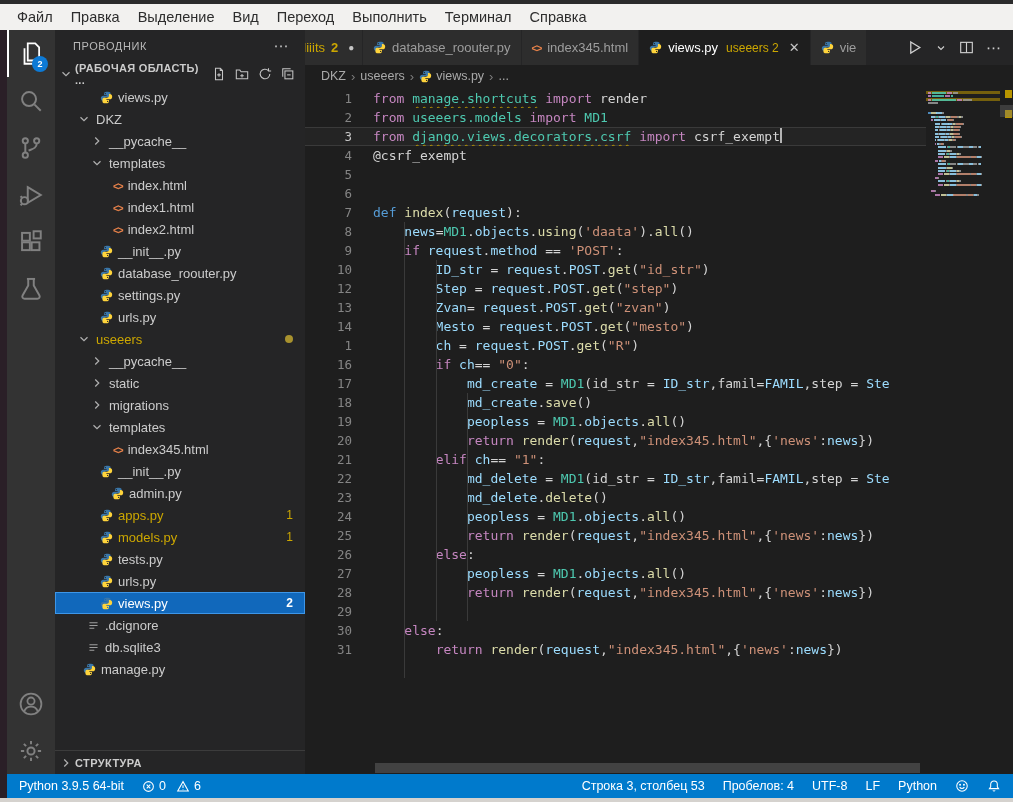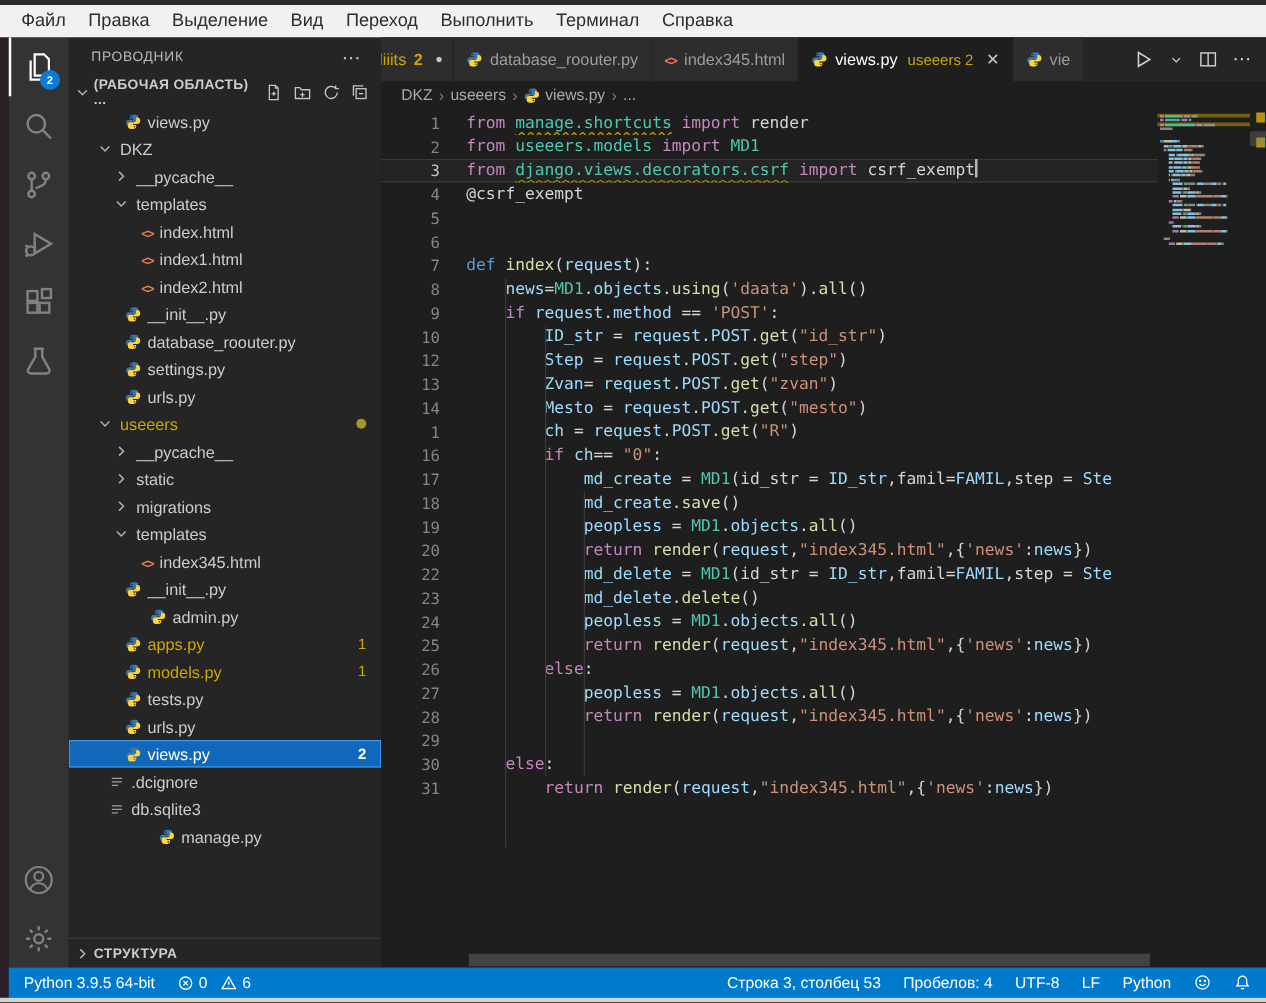--- a/index.html
+++ b/index.html
@@ -350,21 +350,21 @@
             </div>
             <div class="tree-row" style="padding-left: 45px;">
               <span>
                 <svg width="13" height="13" viewBox="0 0 16 16">
                   <path fill="#3a76a8" d="M8 1C6 1 5 1.9 5 3.2V5h3.2v.8H3.9C2.3 5.8 1 6.9 1 9s1.3 3.2 2.9 3.2H5v-2.1C5 8.7 6.2 7.6 7.6 7.6H11c1.1 0 2-.9 2-2V3.2C13 1.9 12 1 10 1H8zM6.6 2.4a.8.8 0 1 1 0 1.6.8.8 0 0 1 0-1.6z"></path>
                   <path fill="#ffd43b" d="M8 15c2 0 3-.9 3-2.2V11H7.8v-.8h4.3c1.6 0 2.9-1.1 2.9-3.2s-1.3-3.2-2.9-3.2H11v2.1c0 1.4-1.2 2.5-2.6 2.5H5c-1.1 0-2 .9-2 2v2.4C3 14.1 4 15 6 15h2zm1.4-1.4a.8.8 0 1 1 0-1.6.8.8 0 0 1 0 1.6z"></path>
                 </svg>
               </span>
               <span class="lbl">__init__.py</span>
             </div>
-            <div class="tree-row" style="padding-left: 65px;">
+            <div class="tree-row" style="padding-left: 29px; margin-left: 27px;">
               <span>
                 <svg width="13" height="13" viewBox="0 0 16 16">
                   <path fill="#3a76a8" d="M8 1C6 1 5 1.9 5 3.2V5h3.2v.8H3.9C2.3 5.8 1 6.9 1 9s1.3 3.2 2.9 3.2H5v-2.1C5 8.7 6.2 7.6 7.6 7.6H11c1.1 0 2-.9 2-2V3.2C13 1.9 12 1 10 1H8zM6.6 2.4a.8.8 0 1 1 0 1.6.8.8 0 0 1 0-1.6z"></path>
                   <path fill="#ffd43b" d="M8 15c2 0 3-.9 3-2.2V11H7.8v-.8h4.3c1.6 0 2.9-1.1 2.9-3.2s-1.3-3.2-2.9-3.2H11v2.1c0 1.4-1.2 2.5-2.6 2.5H5c-1.1 0-2 .9-2 2v2.4C3 14.1 4 15 6 15h2zm1.4-1.4a.8.8 0 1 1 0-1.6.8.8 0 0 1 0 1.6z"></path>
                 </svg>
               </span>
               <span class="lbl">admin.py</span>
             </div>
             <div class="tree-row" style="padding-left: 45px;">
               <span>
@@ -423,21 +423,21 @@
               <span class="lbl">.dcignore</span>
             </div>
             <div class="tree-row" style="padding-left: 32px;">
               <span>
                 <svg width="13" height="13" viewBox="0 0 16 16" stroke="#9e9e9e" stroke-width="1.3" fill="none">
                   <path d="M3 4.5h10M3 8h10M3 11.5h6"></path>
                 </svg>
               </span>
               <span class="lbl">db.sqlite3</span>
             </div>
-            <div class="tree-row" style="padding-left: 28px; margin-left: 44px;">
+            <div class="tree-row" style="padding-left: 28px;">
               <span>
                 <svg width="13" height="13" viewBox="0 0 16 16">
                   <path fill="#3a76a8" d="M8 1C6 1 5 1.9 5 3.2V5h3.2v.8H3.9C2.3 5.8 1 6.9 1 9s1.3 3.2 2.9 3.2H5v-2.1C5 8.7 6.2 7.6 7.6 7.6H11c1.1 0 2-.9 2-2V3.2C13 1.9 12 1 10 1H8zM6.6 2.4a.8.8 0 1 1 0 1.6.8.8 0 0 1 0-1.6z"></path>
                   <path fill="#ffd43b" d="M8 15c2 0 3-.9 3-2.2V11H7.8v-.8h4.3c1.6 0 2.9-1.1 2.9-3.2s-1.3-3.2-2.9-3.2H11v2.1c0 1.4-1.2 2.5-2.6 2.5H5c-1.1 0-2 .9-2 2v2.4C3 14.1 4 15 6 15h2zm1.4-1.4a.8.8 0 1 1 0-1.6.8.8 0 0 1 0 1.6z"></path>
                 </svg>
               </span>
               <span class="lbl">manage.py</span>
             </div>
           </div>
         <div id="struct-header">
@@ -560,20 +560,21 @@
               <div class="code-line"><span class="lnum">10</span><span class="ltext"><span class="tk-v">        ID_str</span><span class="tk-t"> = </span><span class="tk-v">request</span><span class="tk-t">.</span><span class="tk-v">POST</span><span class="tk-t">.</span><span class="tk-f">get</span><span class="tk-t">(</span><span class="tk-s">"id_str"</span><span class="tk-t">)</span></span></div>
               <div class="code-line"><span class="lnum">12</span><span class="ltext"><span class="tk-v">        Step</span><span class="tk-t"> = </span><span class="tk-v">request</span><span class="tk-t">.</span><span class="tk-v">POST</span><span class="tk-t">.</span><span class="tk-f">get</span><span class="tk-t">(</span><span class="tk-s">"step"</span><span class="tk-t">)</span></span></div>
               <div class="code-line"><span class="lnum">13</span><span class="ltext"><span class="tk-v">        Zvan</span><span class="tk-t">= </span><span class="tk-v">request</span><span class="tk-t">.</span><span class="tk-v">POST</span><span class="tk-t">.</span><span class="tk-f">get</span><span class="tk-t">(</span><span class="tk-s">"zvan"</span><span class="tk-t">)</span></span></div>
               <div class="code-line"><span class="lnum">14</span><span class="ltext"><span class="tk-v">        Mesto</span><span class="tk-t"> = </span><span class="tk-v">request</span><span class="tk-t">.</span><span class="tk-v">POST</span><span class="tk-t">.</span><span class="tk-f">get</span><span class="tk-t">(</span><span class="tk-s">"mesto"</span><span class="tk-t">)</span></span></div>
               <div class="code-line"><span class="lnum">1</span><span class="ltext"><span class="tk-v">        ch</span><span class="tk-t"> = </span><span class="tk-v">request</span><span class="tk-t">.</span><span class="tk-v">POST</span><span class="tk-t">.</span><span class="tk-f">get</span><span class="tk-t">(</span><span class="tk-s">"R"</span><span class="tk-t">)</span></span></div>
               <div class="code-line"><span class="lnum">16</span><span class="ltext"><span class="tk-t">        </span><span class="tk-k">if</span><span class="tk-t"> </span><span class="tk-v">ch</span><span class="tk-t">== </span><span class="tk-s">"0"</span><span class="tk-t">:</span></span></div>
               <div class="code-line"><span class="lnum">17</span><span class="ltext"><span class="tk-v">            md_create</span><span class="tk-t"> = </span><span class="tk-c">MD1</span><span class="tk-t">(</span><span class="tk-t">id_str</span><span class="tk-t"> = </span><span class="tk-v">ID_str</span><span class="tk-t">,</span><span class="tk-t">famil</span><span class="tk-t">=</span><span class="tk-v">FAMIL</span><span class="tk-t">,</span><span class="tk-t">step</span><span class="tk-t"> = </span><span class="tk-v">Ste</span></span></div>
               <div class="code-line"><span class="lnum">18</span><span class="ltext"><span class="tk-v">            md_create</span><span class="tk-t">.</span><span class="tk-f">save</span><span class="tk-t">()</span></span></div>
               <div class="code-line"><span class="lnum">19</span><span class="ltext"><span class="tk-v">            peopless</span><span class="tk-t"> = </span><span class="tk-c">MD1</span><span class="tk-t">.</span><span class="tk-v">objects</span><span class="tk-t">.</span><span class="tk-f">all</span><span class="tk-t">()</span></span></div>
               <div class="code-line"><span class="lnum">20</span><span class="ltext"><span class="tk-t">            </span><span class="tk-k">return</span><span class="tk-t"> </span><span class="tk-f">render</span><span class="tk-t">(</span><span class="tk-v">request</span><span class="tk-t">,</span><span class="tk-s">"index345.html"</span><span class="tk-t">,{</span><span class="tk-s">'news'</span><span class="tk-t">:</span><span class="tk-v">news</span><span class="tk-t">})</span></span></div>
+              <div class="code-line"><span class="lnum">21</span><span class="ltext"><span class="tk-t">        </span><span class="tk-k">elif</span><span class="tk-t"> </span><span class="tk-v">ch</span><span class="tk-t">== </span><span class="tk-s">"1"</span><span class="tk-t">:</span></span></div>
               <div class="code-line"><span class="lnum">22</span><span class="ltext"><span class="tk-v">            md_delete</span><span class="tk-t"> = </span><span class="tk-c">MD1</span><span class="tk-t">(</span><span class="tk-t">id_str</span><span class="tk-t"> = </span><span class="tk-v">ID_str</span><span class="tk-t">,</span><span class="tk-t">famil</span><span class="tk-t">=</span><span class="tk-v">FAMIL</span><span class="tk-t">,</span><span class="tk-t">step</span><span class="tk-t"> = </span><span class="tk-v">Ste</span></span></div>
               <div class="code-line"><span class="lnum">23</span><span class="ltext"><span class="tk-v">            md_delete</span><span class="tk-t">.</span><span class="tk-f">delete</span><span class="tk-t">()</span></span></div>
               <div class="code-line"><span class="lnum">24</span><span class="ltext"><span class="tk-v">            peopless</span><span class="tk-t"> = </span><span class="tk-c">MD1</span><span class="tk-t">.</span><span class="tk-v">objects</span><span class="tk-t">.</span><span class="tk-f">all</span><span class="tk-t">()</span></span></div>
               <div class="code-line"><span class="lnum">25</span><span class="ltext"><span class="tk-t">            </span><span class="tk-k">return</span><span class="tk-t"> </span><span class="tk-f">render</span><span class="tk-t">(</span><span class="tk-v">request</span><span class="tk-t">,</span><span class="tk-s">"index345.html"</span><span class="tk-t">,{</span><span class="tk-s">'news'</span><span class="tk-t">:</span><span class="tk-v">news</span><span class="tk-t">})</span></span></div>
               <div class="code-line"><span class="lnum">26</span><span class="ltext"><span class="tk-t">        </span><span class="tk-k">else</span><span class="tk-t">:</span></span></div>
               <div class="code-line"><span class="lnum">27</span><span class="ltext"><span class="tk-v">            peopless</span><span class="tk-t"> = </span><span class="tk-c">MD1</span><span class="tk-t">.</span><span class="tk-v">objects</span><span class="tk-t">.</span><span class="tk-f">all</span><span class="tk-t">()</span></span></div>
               <div class="code-line"><span class="lnum">28</span><span class="ltext"><span class="tk-t">            </span><span class="tk-k">return</span><span class="tk-t"> </span><span class="tk-f">render</span><span class="tk-t">(</span><span class="tk-v">request</span><span class="tk-t">,</span><span class="tk-s">"index345.html"</span><span class="tk-t">,{</span><span class="tk-s">'news'</span><span class="tk-t">:</span><span class="tk-v">news</span><span class="tk-t">})</span></span></div>
               <div class="code-line"><span class="lnum">29</span><span class="ltext"></span></div>
               <div class="code-line"><span class="lnum">30</span><span class="ltext"><span class="tk-t">    </span><span class="tk-k">else</span><span class="tk-t">:</span></span></div>
               <div class="code-line"><span class="lnum">31</span><span class="ltext"><span class="tk-t">        </span><span class="tk-k">return</span><span class="tk-t"> </span><span class="tk-f">render</span><span class="tk-t">(</span><span class="tk-v">request</span><span class="tk-t">,</span><span class="tk-s">"index345.html"</span><span class="tk-t">,{</span><span class="tk-s">'news'</span><span class="tk-t">:</span><span class="tk-v">news</span><span class="tk-t">})</span></span></div>

